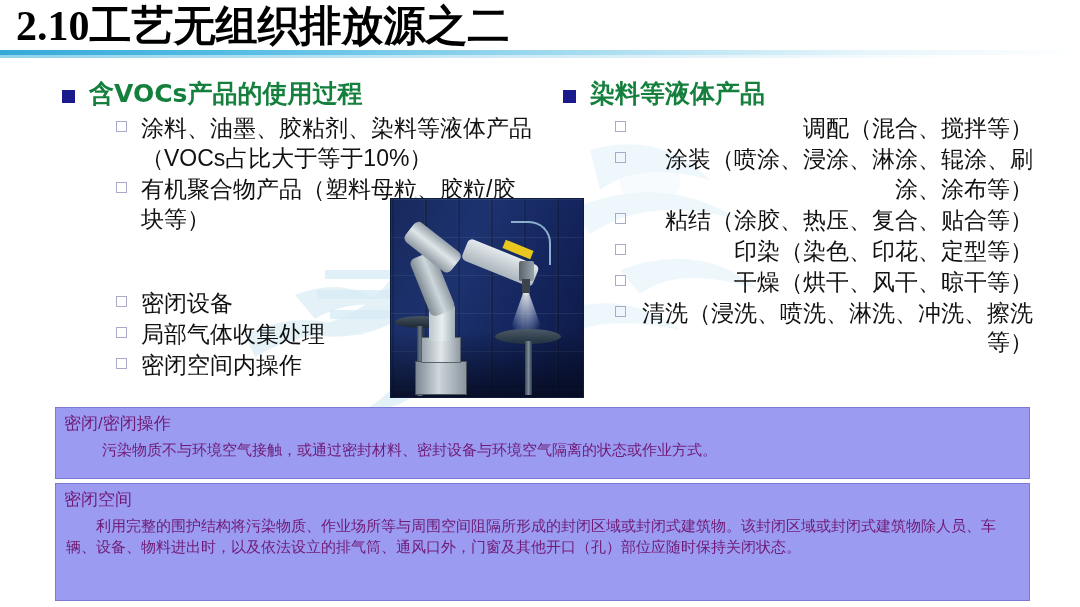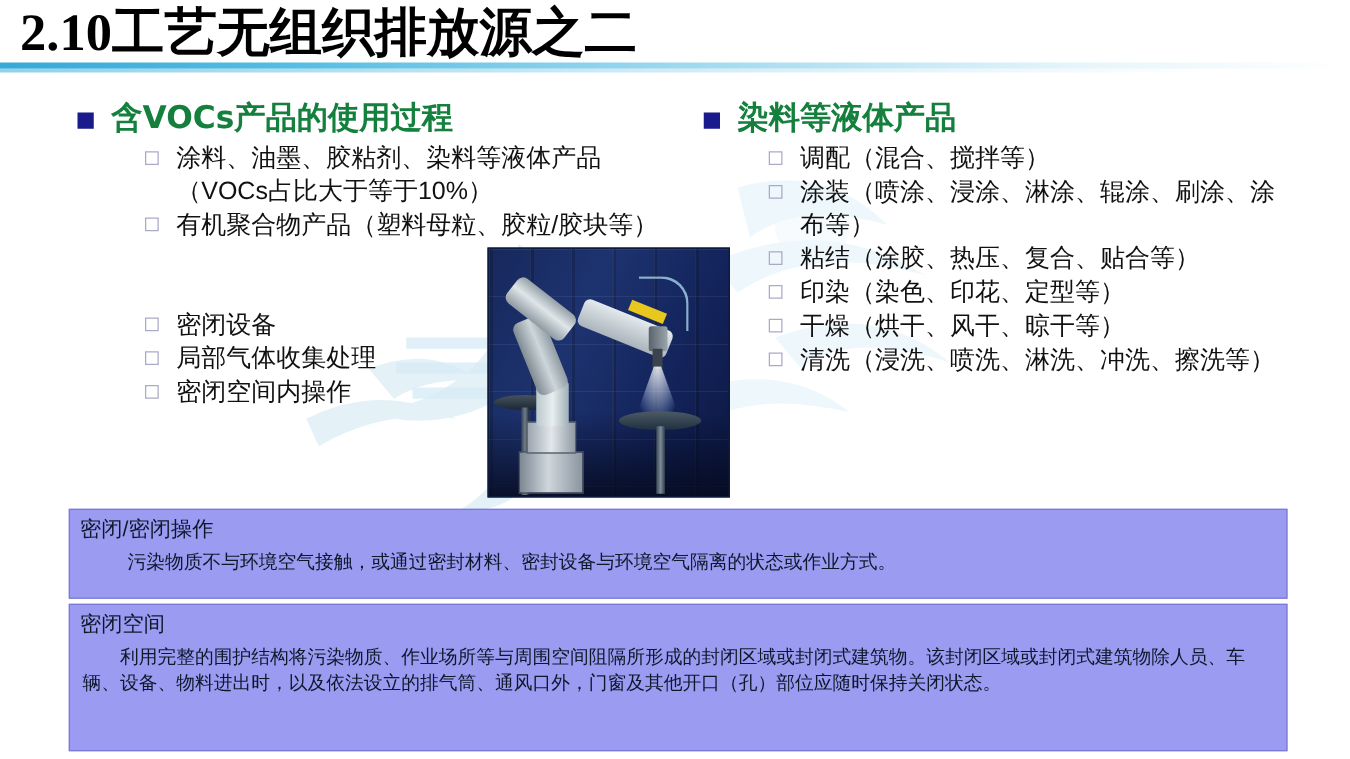--- a/index.html
+++ b/index.html
@@ -50,25 +50,25 @@
     width: 13px; height: 13px; background: #1a1a8c; margin-top: 12px; flex: 0 0 auto;
   }
   .head-text {
     font-family: "DejaVu Sans", "Liberation Sans", sans-serif;
     font-size: 25px; font-weight: 700; color: #15803d; line-height: 1.25;
     white-space: nowrap;
   }
 
   ul.sub { list-style: none; margin-top: 5px; }
   ul.sub.indent-left  { margin-left: 54px; }
-  ul.sub.indent-right { margin-left: 52px; }
+  ul.sub.indent-right { margin-left: 52px; text-align: right; }
 
   ul.sub li {
     display: flex; align-items: flex-start; gap: 14px;
-    font-size: 20px; color: #111; line-height: 1.30;
+    font-size: 23px; color: #111; line-height: 1.30;
     margin-bottom: 1px;
   }
   .sq-hollow {
     width: 11px; height: 11px; border: 1.7px solid #a9a9c8; background: transparent;
     margin-top: 7px; flex: 0 0 auto;
   }
   .li-text { flex: 1 1 auto; }
 
   .gap-block { height: 48px; }
 
@@ -113,21 +113,21 @@
   }
   .r-disc  { left: 104px; top: 130px; width: 66px; height: 15px; background: linear-gradient(to bottom,#4d5a66,#20303f); border-radius: 50%; }
   .r-stand { left: 134px; top: 142px; width: 7px; height: 54px; background: linear-gradient(to right,#3a4754,#7c8b99,#2d3946); }
   .r-disc2 { left: 4px;  top: 117px; width: 52px; height: 12px; background: linear-gradient(to bottom,#46525e,#1b2834); border-radius: 50%; }
   .r-stand2{ left: 26px; top: 127px; width: 6px; height: 70px; background: linear-gradient(to right,#36424e,#6f7d8a,#29343f); }
 
   
   .pbox {
     position: absolute; z-index: 5; left: 55px; width: 975px;
     background: #9b9bf2; border: 1px solid #7a7ad6;
-    color: #0f172a;
+    color: #701a75;
   }
   .pbox-1 { top: 407px; height: 72px; }
   .pbox-2 { top: 483px; height: 118px; }
   .pbox-title {
     font-size: 17px; font-weight: 400; line-height: 1.2;
     padding: 6px 0 0 8px;
   }
   .pbox-body {
     font-size: 15px; line-height: 1.35; padding: 6px 10px 0 10px;
     text-indent: 2em;

